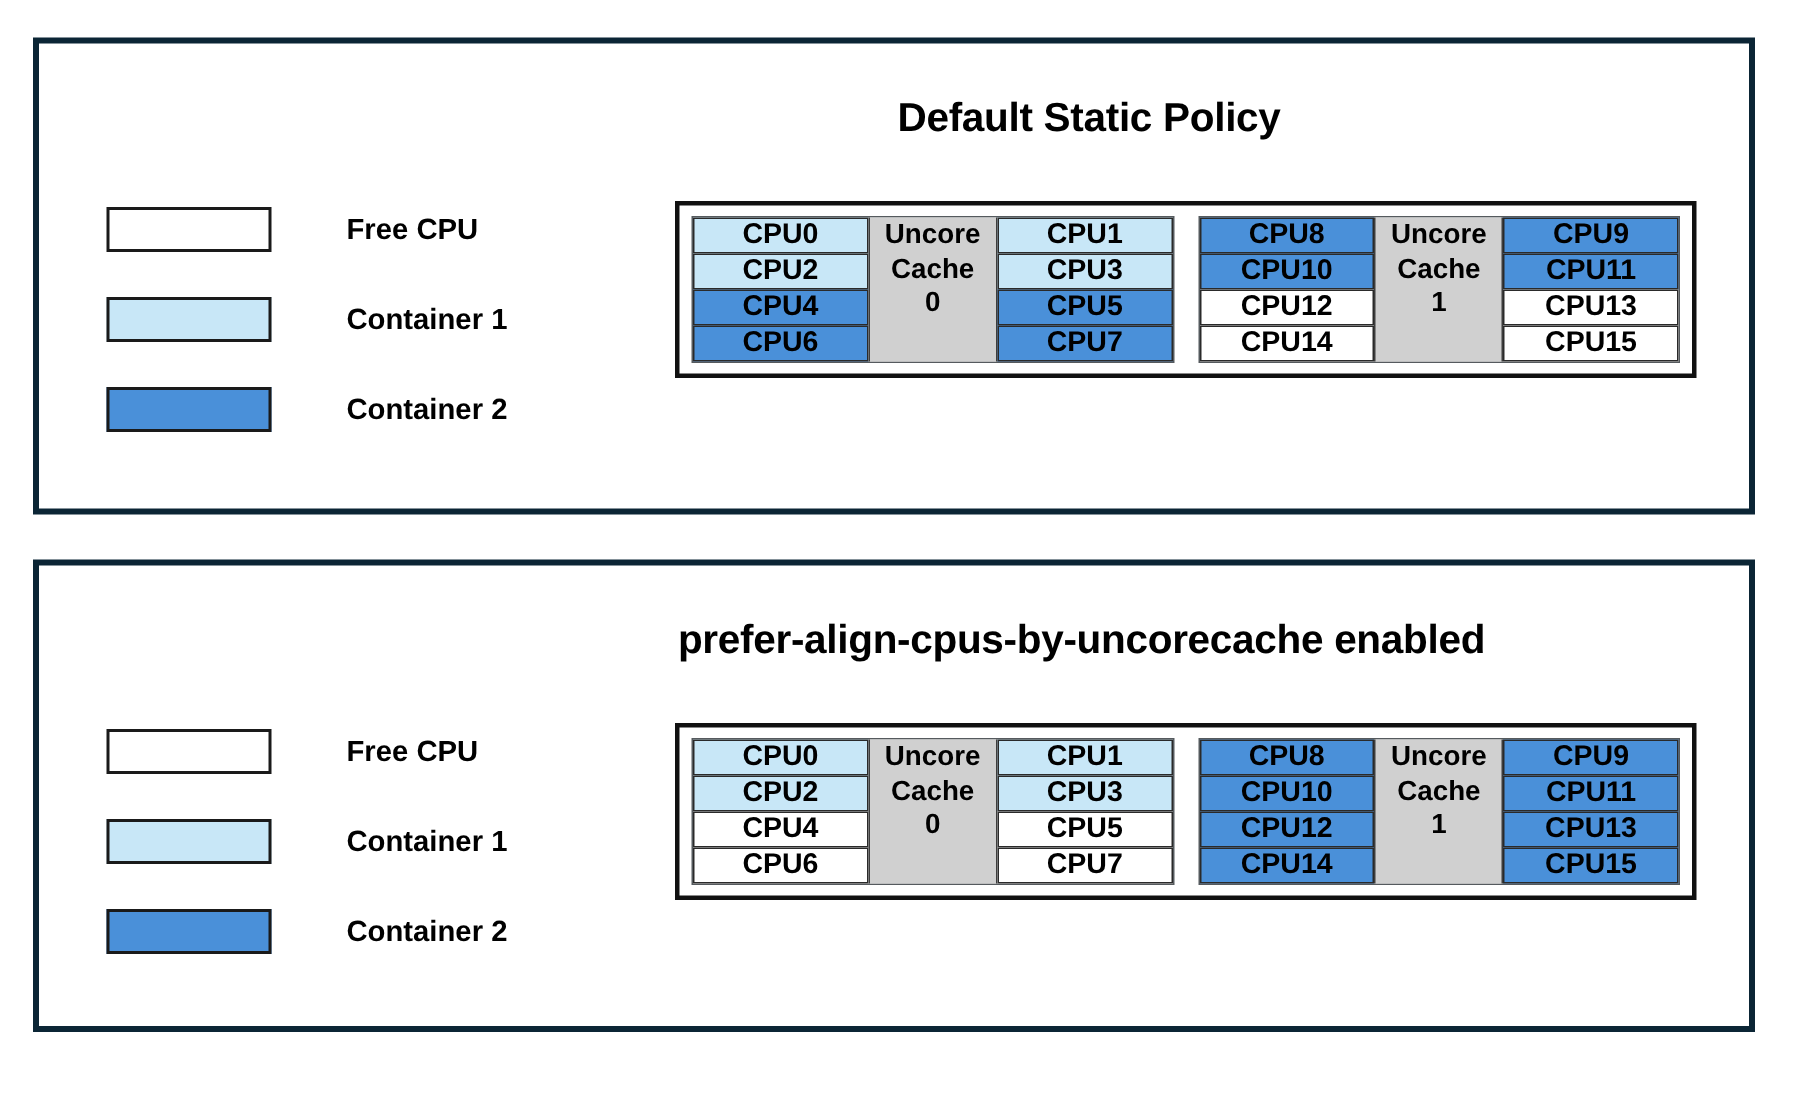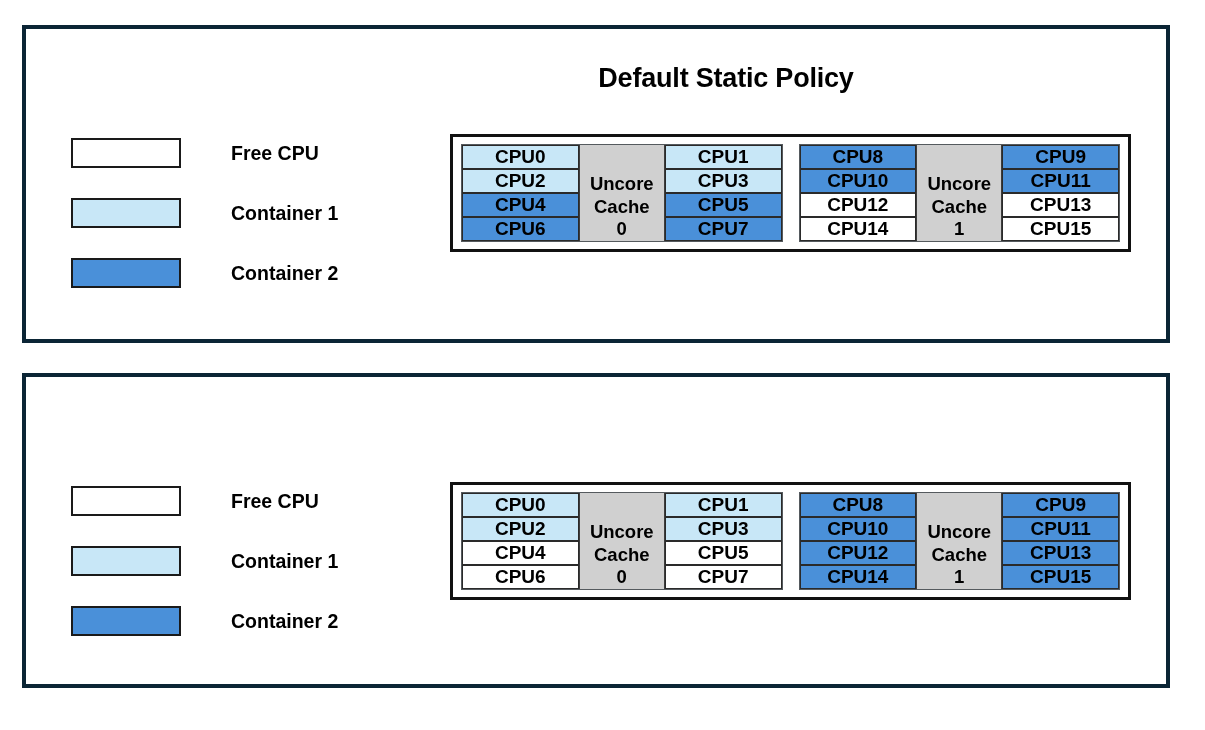--- a/index.html
+++ b/index.html
@@ -91,21 +91,21 @@
     flex: 0 0 36.5%;
   }
   .uncore-col {
     flex: 1 1 auto;
     background: #d0d0d0;
     border-left: 1.5px solid #3d3d3d;
     border-right: 1.5px solid #3d3d3d;
     display: flex;
     flex-direction: column;
     align-items: center;
-    justify-content: flex-end;
+    justify-content: flex-start;
     line-height: 1.22;
     font-size: 18.5px;
     font-weight: bold;
     color: #000000;
     text-align: center;
   }
   .cpu-cell {
     flex: 1 1 0;
     border: 1.5px solid #2a2a2a;
     box-sizing: border-box;
@@ -180,20 +180,21 @@
         <div class="cpu-cell" style="background: rgb(255, 255, 255);">CPU13</div>
         <div class="cpu-cell" style="background: rgb(255, 255, 255);">CPU15</div>
       </div>
     </div>
 
   </div>
 </div>
 
 <div class="panel panel--bottom" style="border-color: rgb(11, 37, 53);">
 
+  <div class="panel-title">prefer-align-cpus-by-uncorecache enabled</div>
 
   <div class="legend">
     <div class="legend-row">
       <div class="swatch" style="background: rgb(255, 255, 255);"></div>
       <div class="legend-label">Free CPU</div>
     </div>
     <div class="legend-row">
       <div class="swatch" style="background: rgb(200, 231, 247);"></div>
       <div class="legend-label">Container 1</div>
     </div>

